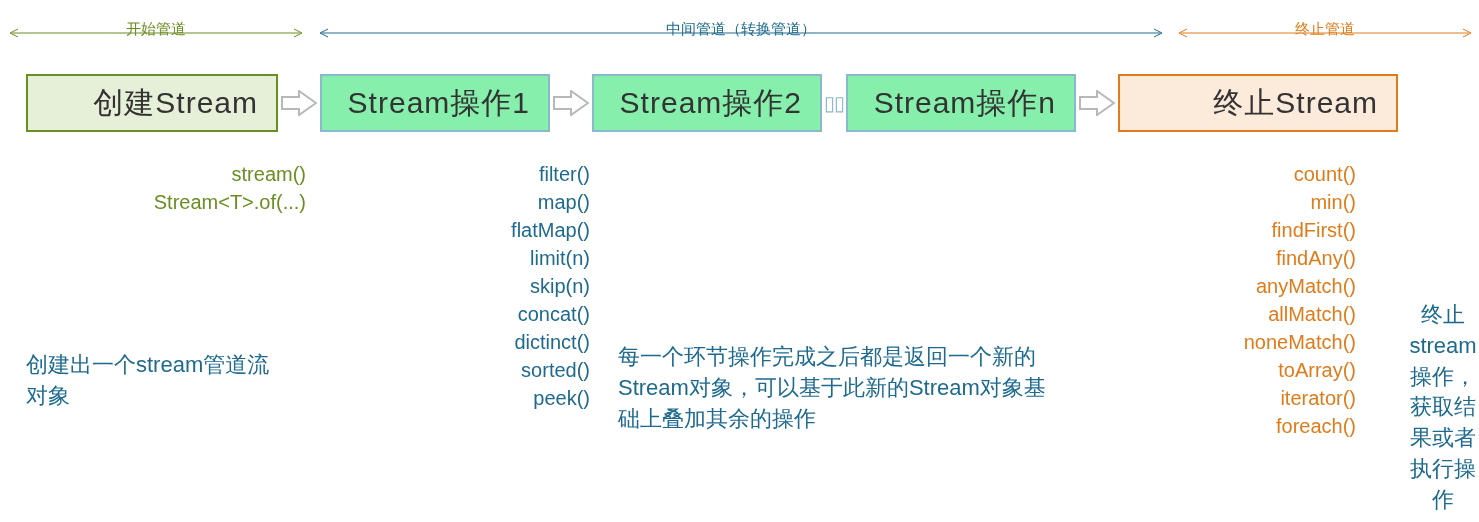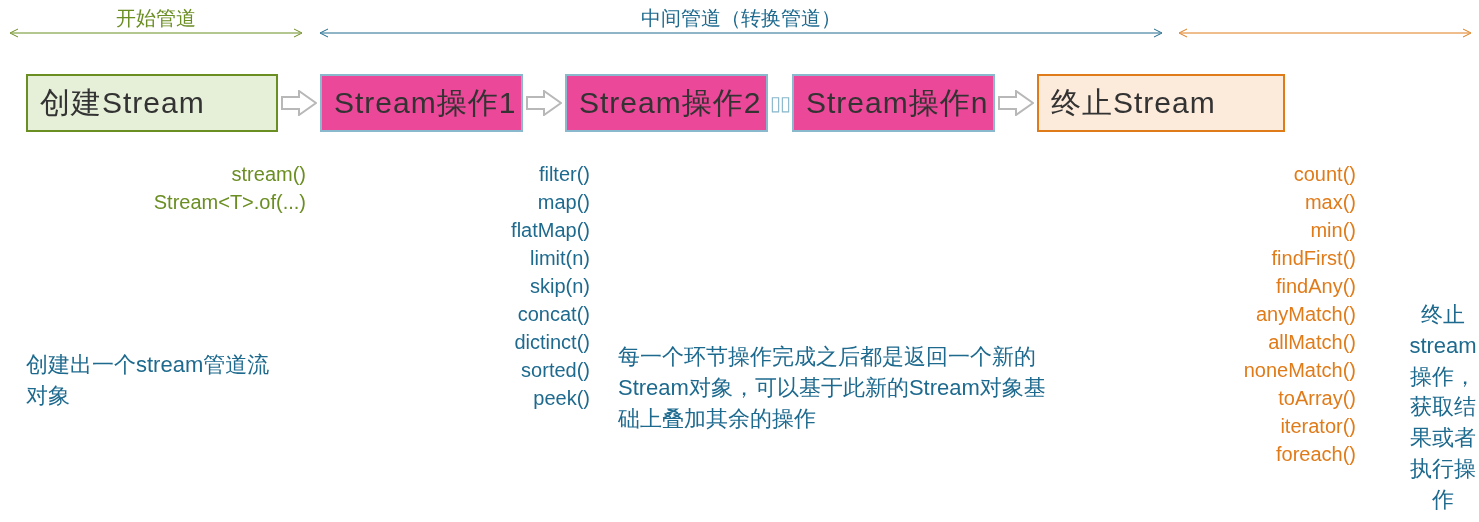--- a/index.html
+++ b/index.html
@@ -1,37 +1,37 @@
 <!DOCTYPE html>
 <html><head>
 <meta charset="utf-8">
 <style>
   * { box-sizing: border-box; margin: 0; padding: 0; }
   body { font-family: "Microsoft YaHei", "PingFang SC", Arial, sans-serif; background: #fff; width: 1479px; height: 522px; position: relative; overflow: hidden; }
 
   
   .header-row { position: absolute; top: 0; left: 0; width: 100%; height: 38px; }
   .header-seg { position: absolute; top: 0; height: 38px; text-align: center; }
-  .header-seg .lbl { font-size: 20px; line-height: 1.2; display: block; padding-top: 6px; }
+  .header-seg .lbl { font-size: 15px; line-height: 1.2; display: block; padding-top: 20px; }
   .header-seg .dim-line { position: absolute; left: 0; right: 0; bottom: 4px; height: 1px; }
   .dim-line svg { display: block; width: 100%; height: 12px; position: absolute; bottom: -5px; }
 
   .seg-start { left: 6px; width: 300px; }
   .seg-start .lbl { color: #6b8e23; }
   .seg-mid { left: 316px; width: 850px; }
   .seg-mid .lbl { color: #1e6a8e; }
   .seg-end { left: 1175px; width: 300px; }
   .seg-end .lbl { color: #e07b1a; }
 
   
   .boxes-row { position: absolute; top: 72px; left: 26px; right: 10px; height: 62px; display: flex; align-items: center; }
-  .box { border: 2px solid; height: 58px; display: flex; align-items: center; justify-content: flex-start; font-size: 30px; padding: 0 12px; white-space: nowrap; letter-spacing: 1px; }
+  .box { border: 2px solid; height: 58px; display: flex; align-items: center; justify-content: flex-end; font-size: 30px; padding: 0 18px; white-space: nowrap; letter-spacing: 1px; }
   .box-create { background: #e6efd8; border-color: #6b8e23; color: #333; width: 252px; }
-  .box-op { background: #ec4899; border-color: #8ab8cc; color: #333; width: 203px; }
-  .box-term { background: #fceadb; border-color: #e07b1a; color: #333; width: 248px; }
+  .box-op { background: #86efac; border-color: #8ab8cc; color: #333; width: 230px; }
+  .box-term { background: #fceadb; border-color: #e07b1a; color: #333; width: 280px; }
 
   .arrow { width: 36px; height: 26px; margin: 0 3px; flex-shrink: 0; }
   .arrow svg { width: 100%; height: 100%; display: block; }
   .dots { font-size: 20px; color: #8ab8cc; margin: 0 2px; letter-spacing: -1px; }
 
   
   .list-col { position: absolute; font-size: 20px; line-height: 1.4; text-align: right; }
   .list-create { left: 26px; top: 160px; width: 280px; color: #6b8e23; }
   .list-ops { left: 340px; top: 160px; width: 250px; color: #1e6a8e; }
   .list-term { left: 1196px; top: 160px; width: 160px; color: #e07b1a; }
@@ -61,20 +61,21 @@
     <span class="lbl">中间管道（转换管道）</span>
     <div class="dim-line">
       <svg viewBox="0 0 850 12" preserveAspectRatio="none">
           <line x1="6" y1="6" x2="844" y2="6" stroke="#1e6a8e" stroke-width="1"></line>
           <polyline points="12,2 4,6 12,10" fill="none" stroke="#1e6a8e" stroke-width="1"></polyline>
           <polyline points="838,2 846,6 838,10" fill="none" stroke="#1e6a8e" stroke-width="1"></polyline>
         </svg>
     </div>
   </div>
   <div class="header-seg seg-end">
+    <span class="lbl">终止管道</span>
     <div class="dim-line">
       <svg viewBox="0 0 300 12" preserveAspectRatio="none">
           <line x1="6" y1="6" x2="294" y2="6" stroke="#e07b1a" stroke-width="1"></line>
           <polyline points="12,2 4,6 12,10" fill="none" stroke="#e07b1a" stroke-width="1"></polyline>
           <polyline points="288,2 296,6 288,10" fill="none" stroke="#e07b1a" stroke-width="1"></polyline>
         </svg>
     </div>
   </div>
 </div>
 
@@ -124,21 +125,20 @@
   <div>limit(n)</div>
   <div>skip(n)</div>
   <div>concat()</div>
   <div>dictinct()</div>
   <div>sorted()</div>
   <div>peek()</div>
 </div>
 
 <div class="list-col list-term">
   <div>count()</div>
-  <div>max()</div>
   <div>min()</div>
   <div>findFirst()</div>
   <div>findAny()</div>
   <div>anyMatch()</div>
   <div>allMatch()</div>
   <div>noneMatch()</div>
   <div>toArray()</div>
   <div>iterator()</div>
   <div>foreach()</div>
 </div>

